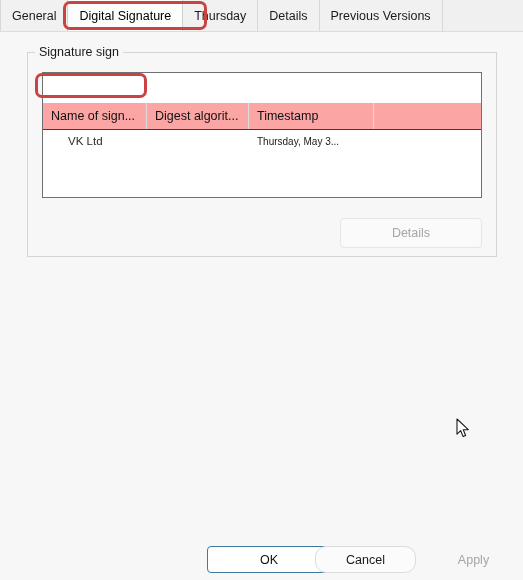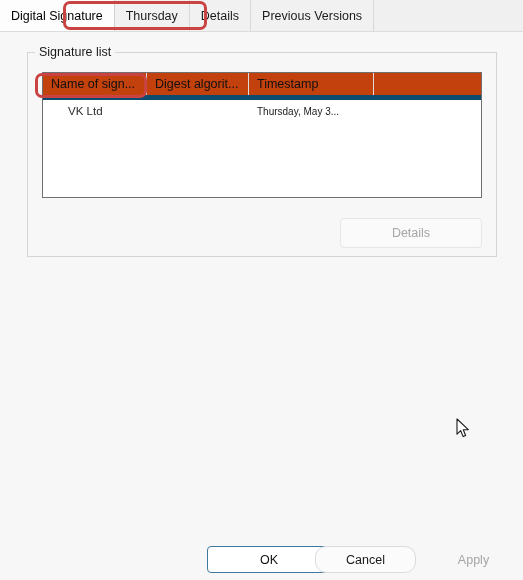--- a/index.html
+++ b/index.html
@@ -82,23 +82,24 @@
     width: 440px;
     height: 126px;
     background: #ffffff;
     border: 1px solid #707070;
     box-sizing: border-box;
     overflow: hidden;
   }
   .lv-header {
     display: flex;
     height: 27px;
-    border-bottom: 5px solid #0c4a6e;
-    background: #c2410c;
-    box-sizing: border-box;
+    border-bottom: 1px solid #0c4a6e;
+    background: #fca5a5;
+    box-sizing: border-box;
+    margin-top: 30px;
   }
   .lv-col {
     display: flex;
     align-items: center;
     padding-left: 8px;
     font-size: 12.5px;
     color: #111;
     border-right: 1px solid #dcdcdc;
     box-sizing: border-box;
     white-space: nowrap;
@@ -195,36 +196,39 @@
     top: 418px;
     width: 14px;
     height: 21px;
     pointer-events: none;
   }
 </style>
 </head>
 <body>
 
 <div class="tabstrip">
+  <div class="tab">
+    <span>General</span>
+  </div>
   <div class="tab active">
     <span>Digital Signature</span>
   </div>
   <div class="tab">
     <span>Thursday</span>
   </div>
   <div class="tab">
     <span>Details</span>
   </div>
   <div class="tab">
     <span>Previous Versions</span>
   </div>
 </div>
 
 <div class="groupbox"></div>
-<div class="groupbox-label">Signature list</div>
+<div class="groupbox-label">Signature sign</div>
 
 <div class="listview">
   <div class="lv-header">
     <div class="lv-col c0">
       <span>Name of sign...</span>
     </div>
     <div class="lv-col c1">
       <span>Digest algorit...</span>
     </div>
     <div class="lv-col c2">

